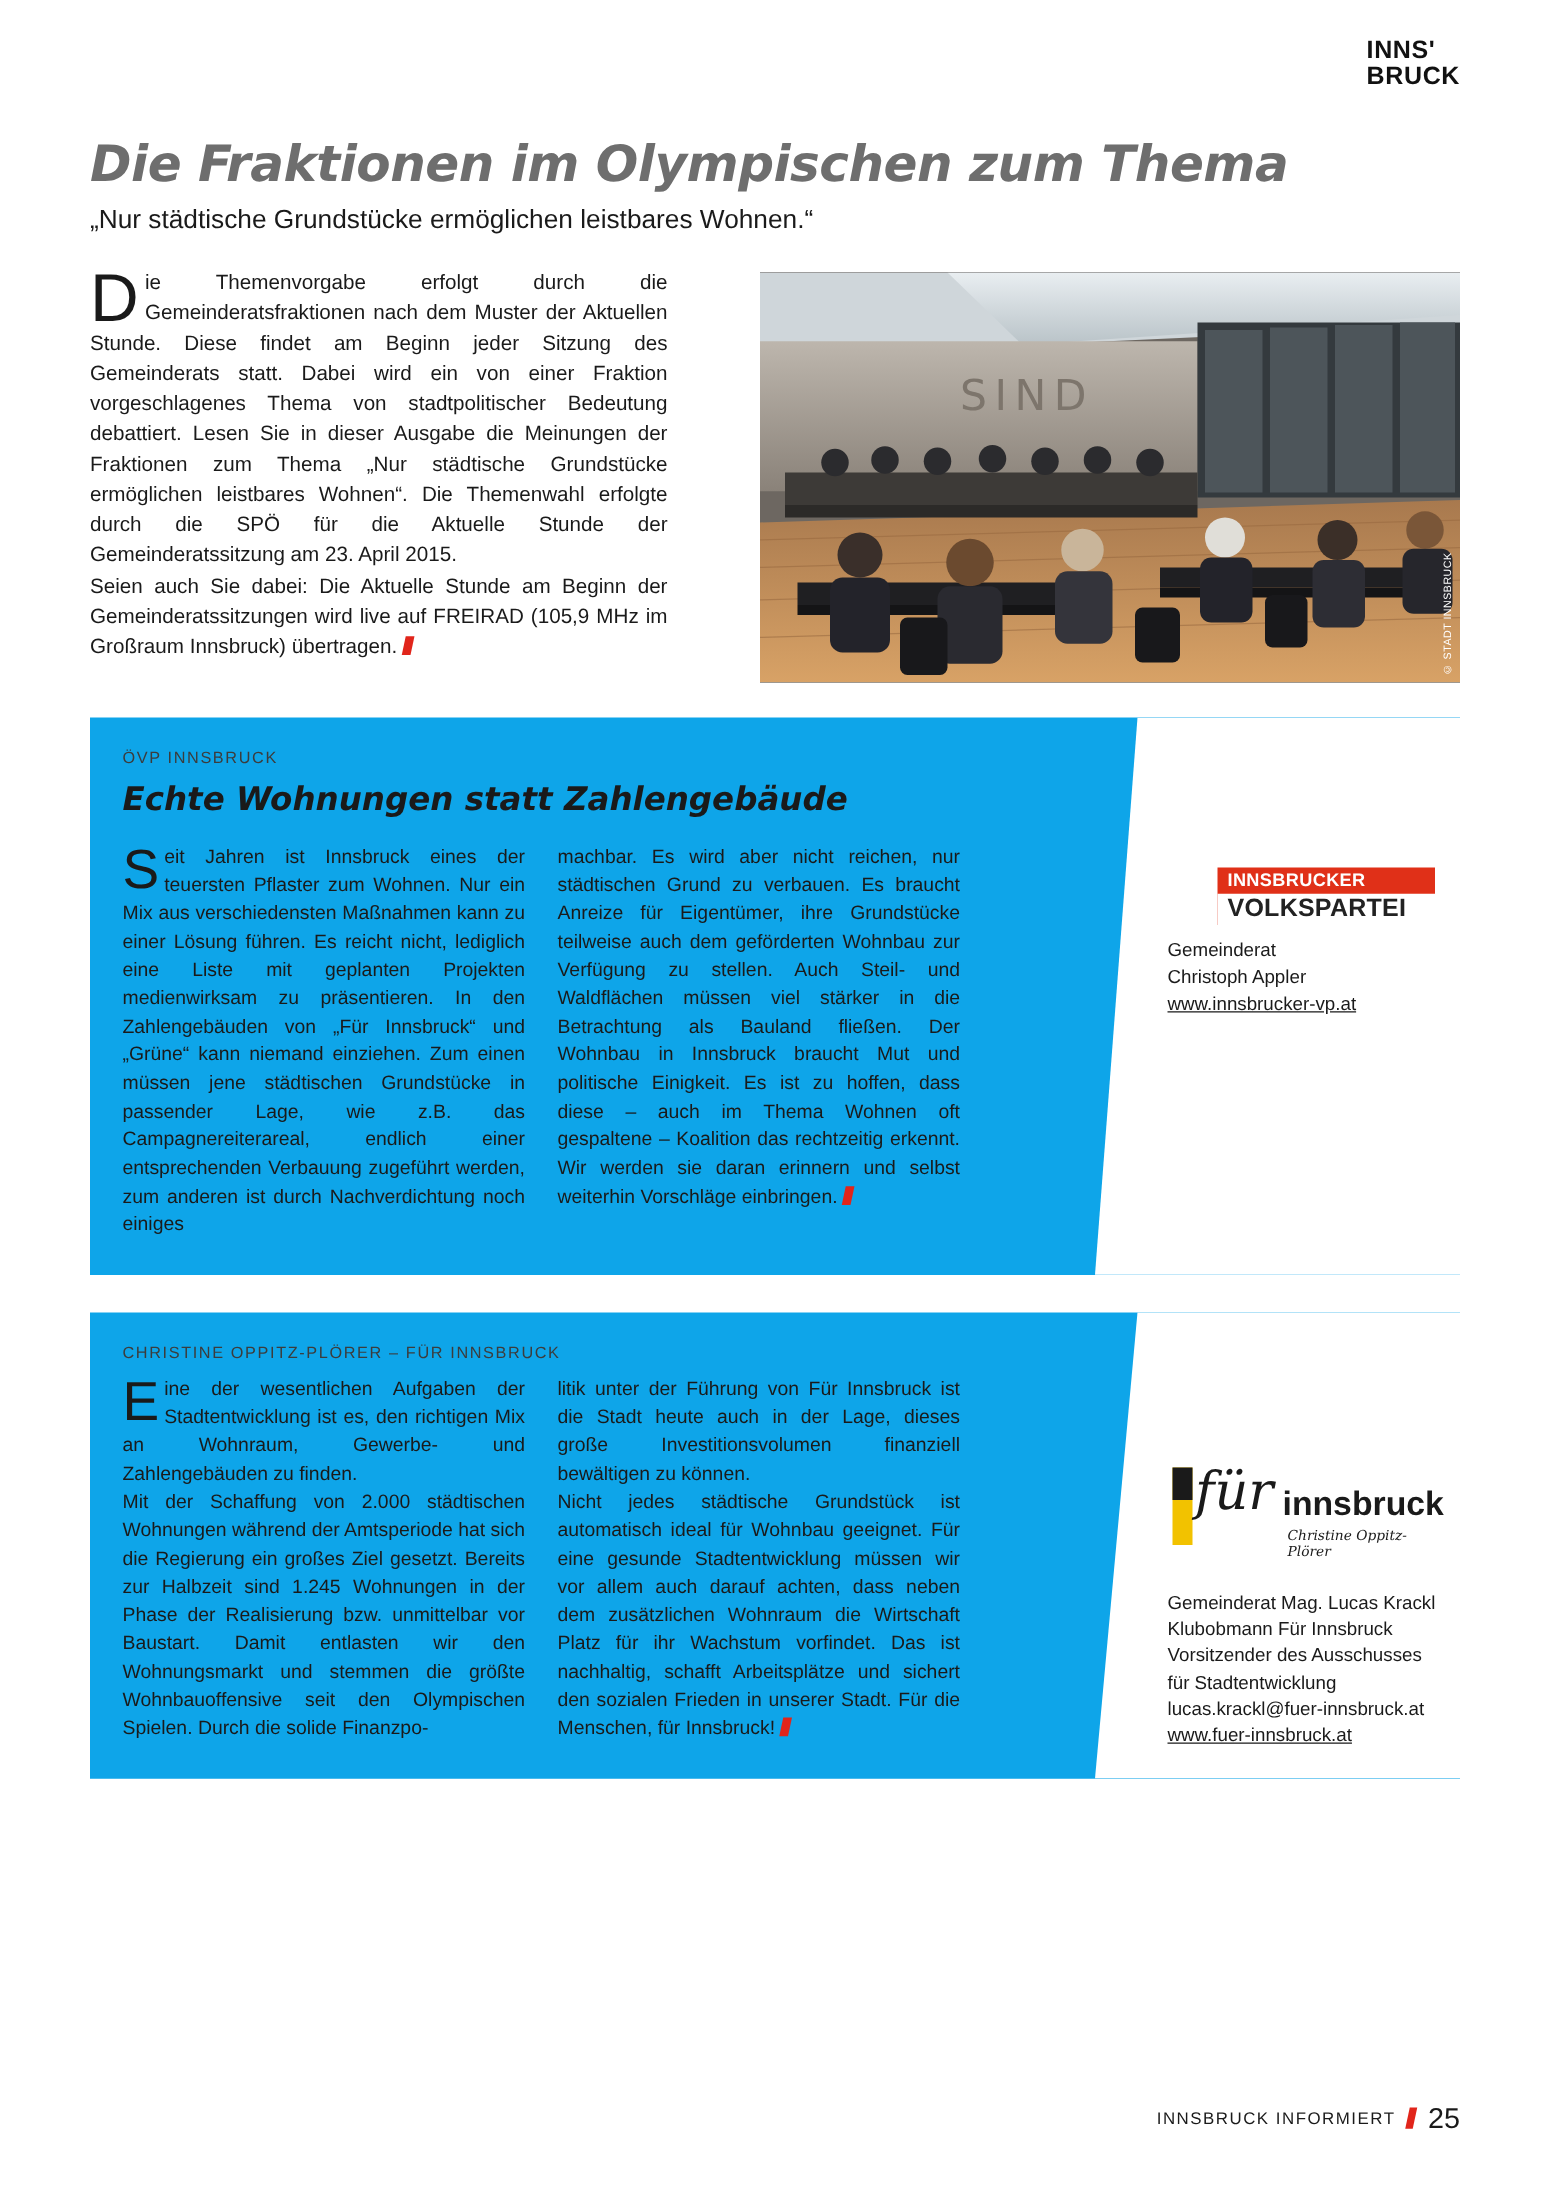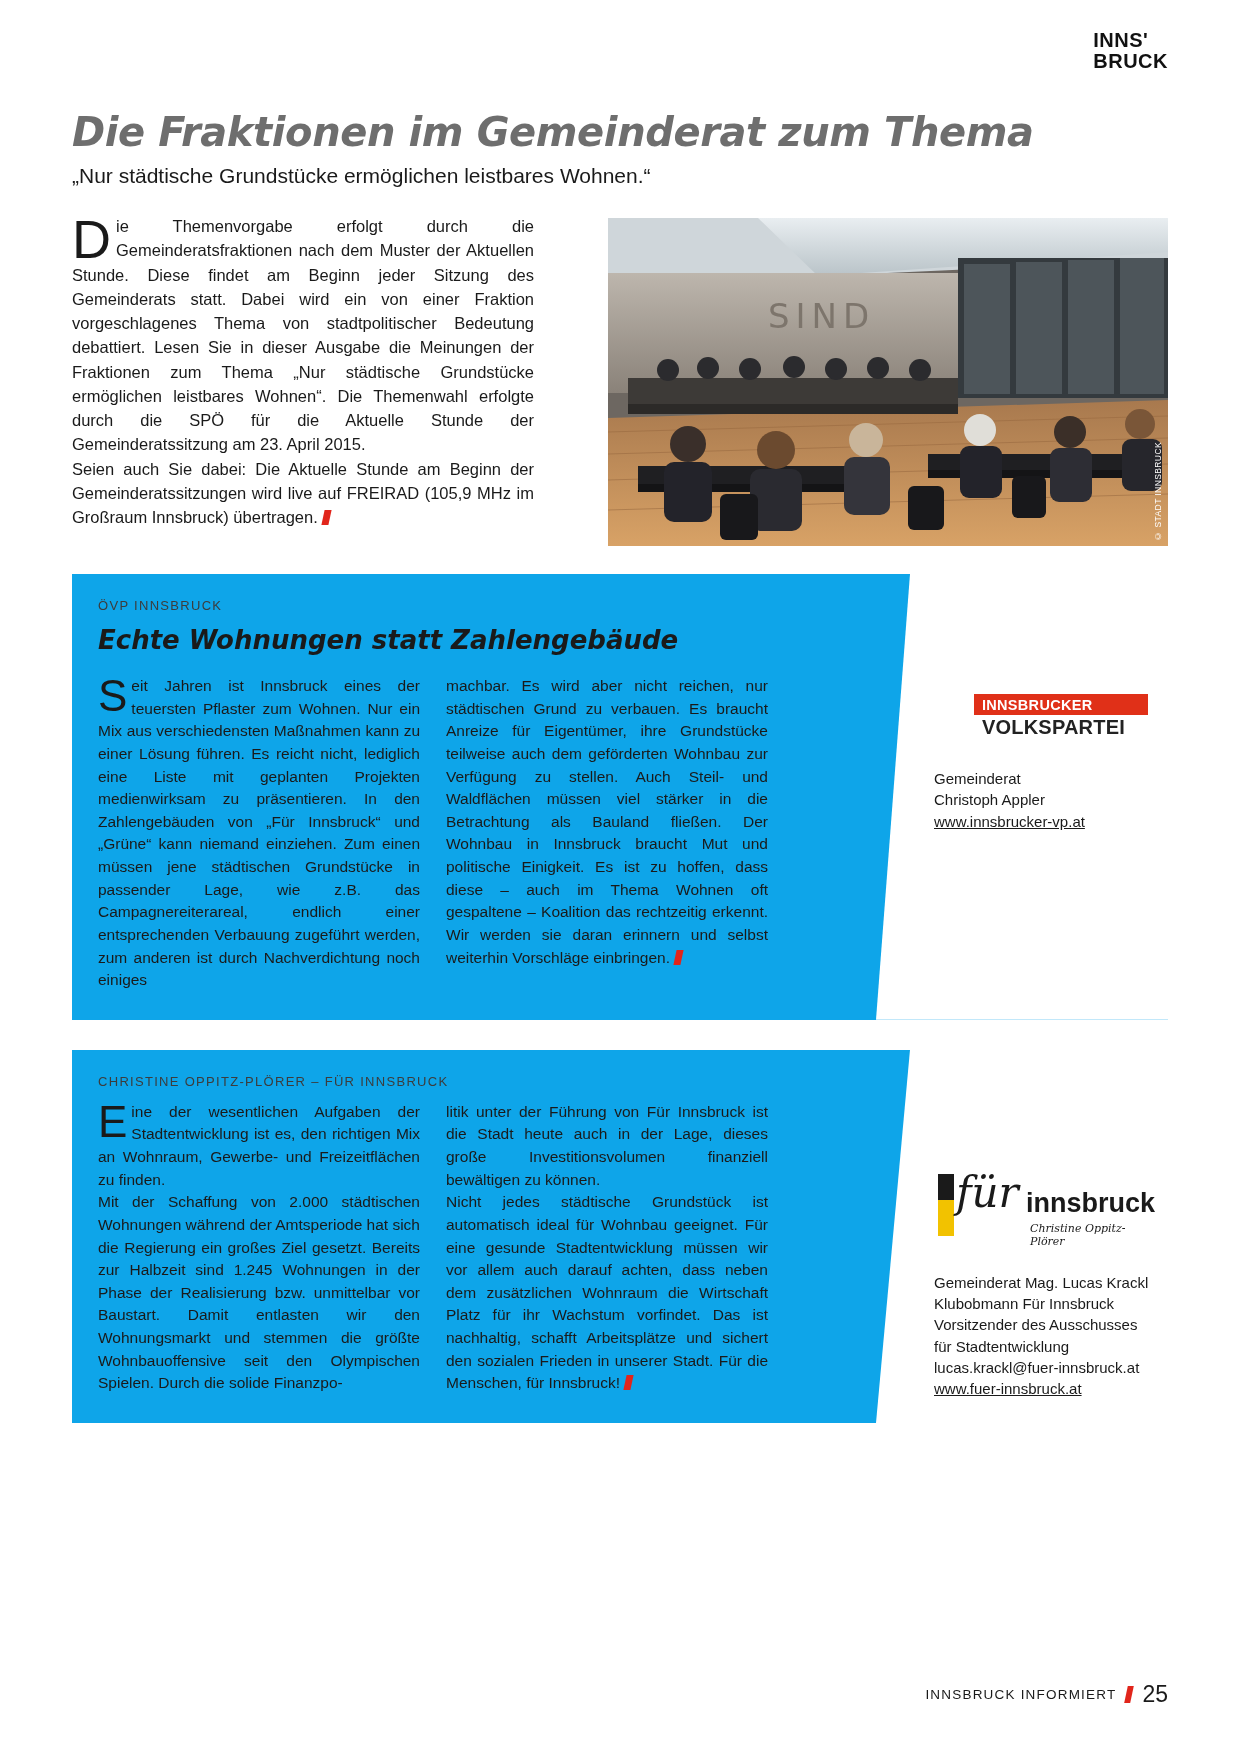--- a/index.html
+++ b/index.html
@@ -173,21 +173,21 @@
     color: #1a1a1a;
     text-decoration: underline;
   }
 
   
   .ovp-logo {
     display: flex;
     align-items: flex-end;
     width: 214px;
     height: 46px;
-    margin-bottom: 28px;
+    margin-bottom: 10px;
   }
   .ovp-dots {
     width: 40px;
     background: #fff;
     display: grid;
     grid-template-columns: repeat(3, 1fr);
     grid-template-rows: repeat(3, 1fr);
     gap: 2px;
     padding: 7px 4px;
   }
@@ -277,21 +277,21 @@
 </head>
 <body>
 
 <div class="masthead">
   <span class="line">INNS'</span>
   <span class="line">BRUCK</span>
 </div>
 
 <div class="page-wrap">
 
-  <h1 class="main-title">Die Fraktionen im Gemeinderat zum Thema</h1>
+  <h1 class="main-title">Die Fraktionen im Olympischen zum Thema</h1>
   <div class="main-subtitle">„Nur städtische Grundstücke ermöglichen leistbares Wohnen.“</div>
 
   <div class="intro">
     <div class="intro-text">
       <p style="margin:0">
         <span class="dropcap">D</span><span>ie Themenvorgabe erfolgt durch die Gemeinderatsfraktionen nach dem Muster der Aktuellen Stunde. Diese findet am Beginn jeder Sitzung des Gemeinderats statt. Dabei wird ein von einer Fraktion vorgeschlagenes Thema von stadtpolitischer Bedeutung debattiert. Lesen Sie in dieser Ausgabe die Meinungen der Fraktionen zum Thema „Nur städtische Grundstücke ermöglichen leistbares Wohnen“. Die Themenwahl erfolgte durch die SPÖ für die Aktuelle Stunde der Gemeinderatssitzung am 23. April 2015.</span>
       </p>
       <p style="margin:0">
         <span>Seien auch Sie dabei: Die Aktuelle Stunde am Beginn der Gemeinderatssitzungen wird live auf FREIRAD (105,9 MHz im Großraum Innsbruck) übertragen.</span><span class="end-mark"></span>
       </p>
@@ -422,21 +422,21 @@
     </div>
   </div>
 
   <div class="article">
     <div class="sig-wedge"></div>
 
     <div class="inner">
       <div class="kicker">CHRISTINE OPPITZ-PLÖRER – FÜR INNSBRUCK</div>
       <div class="cols">
         <div class="col">
-          <p><span class="dropcap-s">E</span><span>ine der wesentlichen Aufgaben der Stadtentwicklung ist es, den richtigen Mix an Wohnraum, Gewerbe- und Freizeitflächen zu finden.</span></p>
+          <p><span class="dropcap-s">E</span><span>ine der wesentlichen Aufgaben der Stadtentwicklung ist es, den richtigen Mix an Wohnraum, Gewerbe- und Zahlengebäuden zu finden.</span></p>
           <p>Mit der Schaffung von 2.000 städtischen Wohnungen während der Amtsperiode hat sich die Regierung ein großes Ziel gesetzt. Bereits zur Halbzeit sind 1.245 Wohnungen in der Phase der Realisierung bzw. unmittelbar vor Baustart. Damit entlasten wir den Wohnungsmarkt und stemmen die größte Wohnbauoffensive seit den Olympischen Spielen. Durch die solide Finanzpo-</p>
         </div>
         <div class="col">
           <p>litik unter der Führung von Für Innsbruck ist die Stadt heute auch in der Lage, dieses große Investitionsvolumen finanziell bewältigen zu können.</p>
           <p><span>Nicht jedes städtische Grundstück ist automatisch ideal für Wohnbau geeignet. Für eine gesunde Stadtentwicklung müssen wir vor allem auch darauf achten, dass neben dem zusätzlichen Wohnraum die Wirtschaft Platz für ihr Wachstum vorfindet. Das ist nachhaltig, schafft Arbeitsplätze und sichert den sozialen Frieden in unserer Stadt. Für die Menschen, für Innsbruck!</span><span class="end-mark"></span></p>
         </div>
       </div>
     </div>
 
     <div class="sig-content" style="top:120px">

